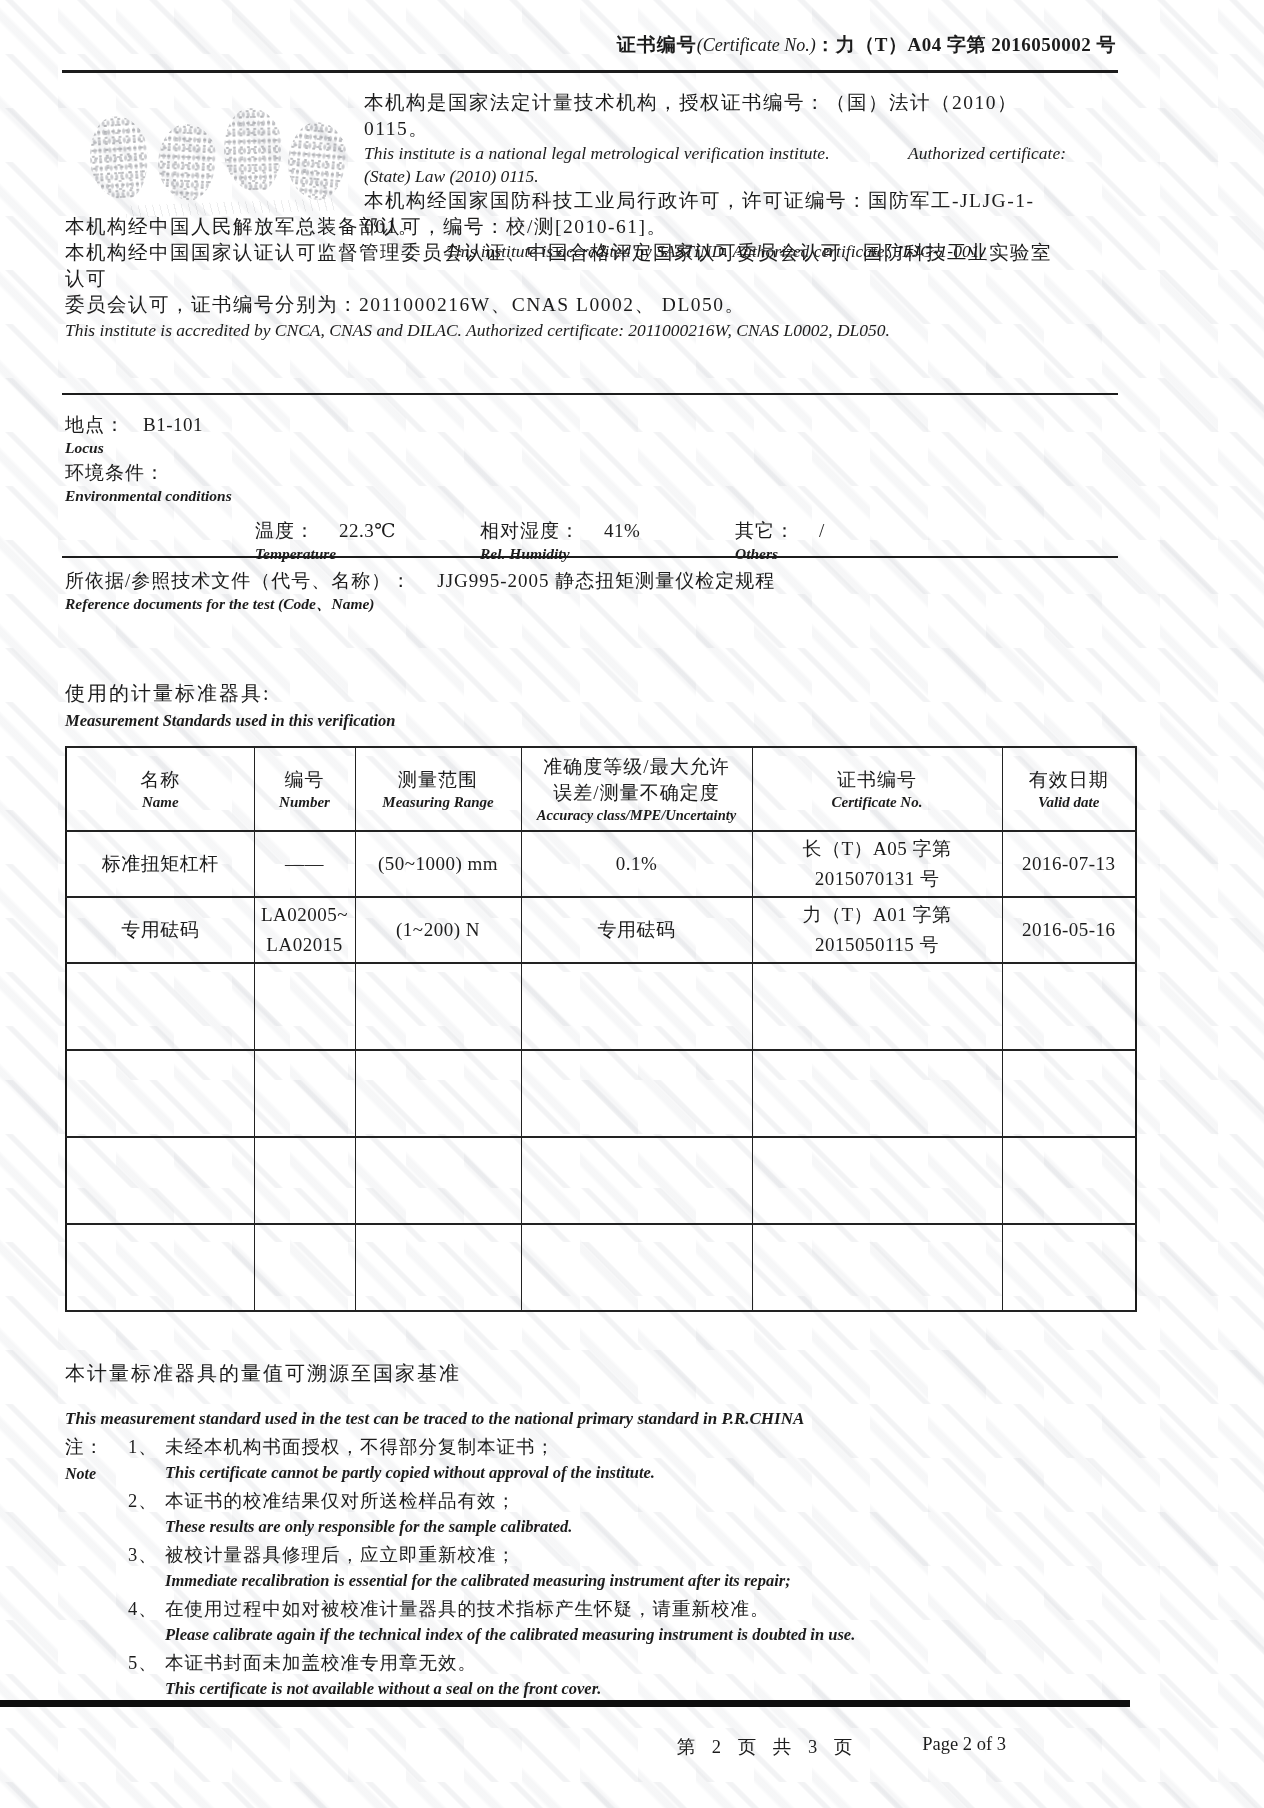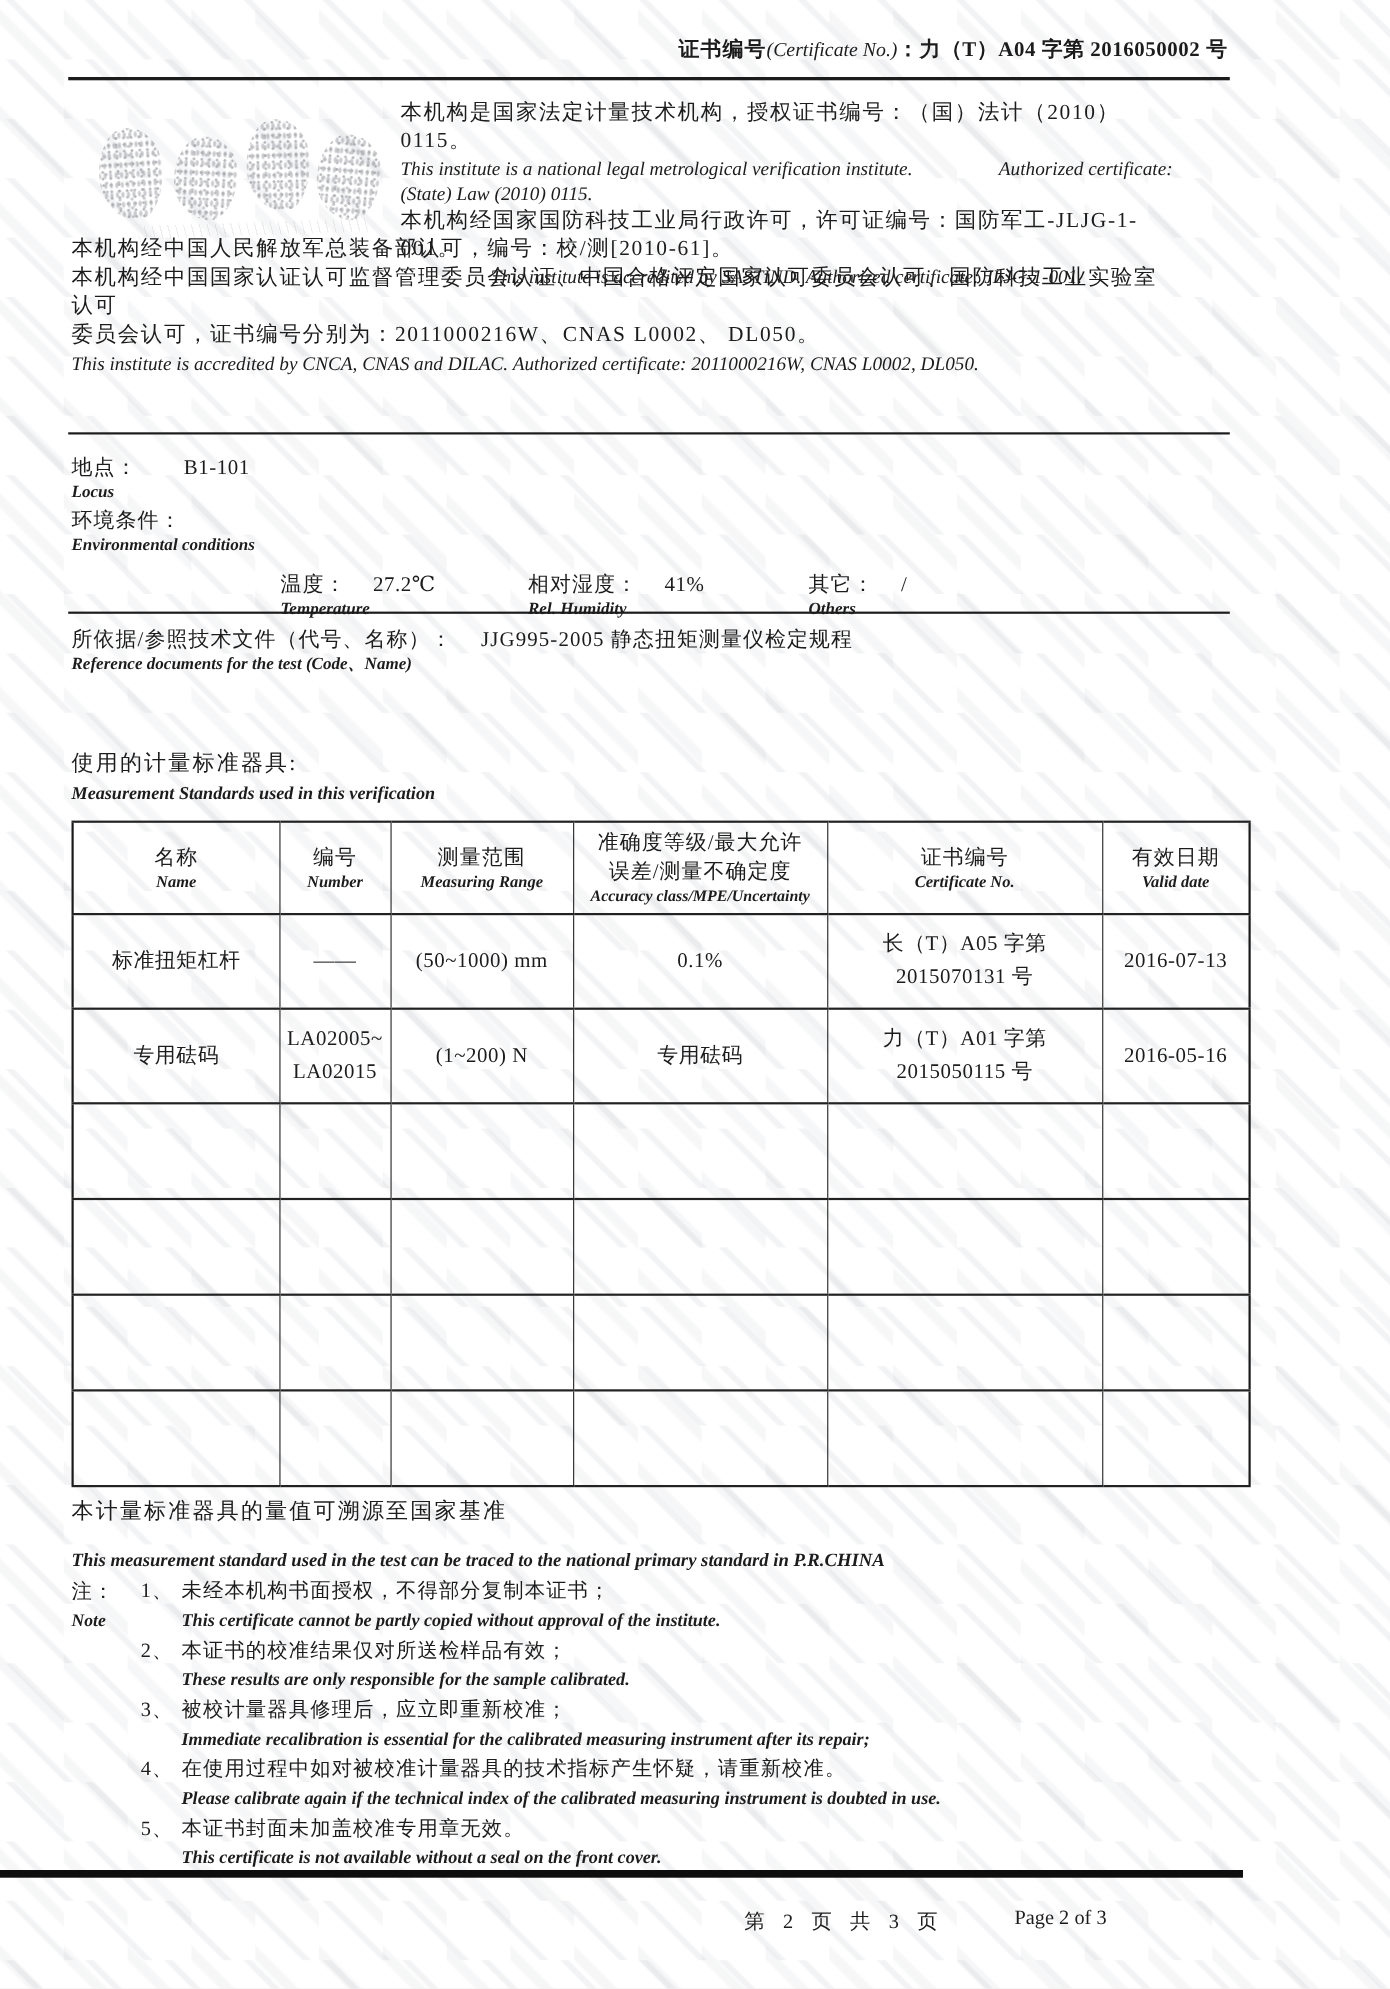--- a/index.html
+++ b/index.html
@@ -58,21 +58,21 @@
   .intro .center2{text-align:center;}
 
   
   .accred{left:65px;top:214px;width:990px;}
   .accred .l-zh{font-size:19.5px;letter-spacing:1.5px;line-height:26px;}
   .accred .l-en{font-size:17.5px;line-height:25px;font-style:italic;}
 
   
   .env{left:65px;top:412px;width:990px;}
   .loc-line{font-size:19px;}
-  .loc-line .v{margin-left:42px;letter-spacing:0.5px;}
+  .loc-line .v{margin-left:18px;letter-spacing:0.5px;}
   .small-en{font-size:15.5px;font-style:italic;font-weight:bold;line-height:20px;}
   .env-vals{position:relative;height:26px;margin-top:12px;font-size:19px;}
   .env-ens{position:relative;height:22px;}
   .pos-a{position:absolute;left:190px;}
   .pos-b{position:absolute;left:415px;}
   .pos-c{position:absolute;left:670px;}
   .env-vals .v{margin-left:24px;letter-spacing:0.5px;}
 
   
   .reference{left:65px;top:568px;width:1000px;}
@@ -92,21 +92,21 @@
     border:1px solid #222;border-top-width:2px;border-bottom-width:2px;
     text-align:center;vertical-align:middle;padding:2px 4px;
     font-weight:normal;white-space:pre-line;overflow:hidden;
   }
   table.std{border:2px solid #1a1a1a;padding-left:39px;}
   .th-zh{font-size:19px;letter-spacing:1px;line-height:26px;}
   .th-en{font-size:15px;font-style:italic;font-weight:bold;line-height:19px;}
   .th-en.tight{font-size:14.5px;}
   table.std td{font-size:19px;letter-spacing:0.5px;line-height:30px;}
   tr.hdr{height:84px;}
-  tr.r-data{height:86px;}
+  tr.r-data{height:66px;}
   tr.r-empty{height:87px;}
 
   
   .trace{left:65px;top:1360px;width:1050px;}
   .trace .t-zh{font-size:20px;letter-spacing:2px;}
   .trace .t-en{font-size:17px;font-style:italic;font-weight:bold;margin-top:22px;}
 
   
   .notes{left:65px;top:1434px;width:1010px;}
   .notes-label{position:absolute;left:0;top:0;}
@@ -164,21 +164,21 @@
   <div class="abs env">
     <div class="loc-line">
       <span class="zh">地点：</span><span class="v">B1-101</span>
     </div>
     <div class="small-en">Locus</div>
     <div class="loc-line" style="margin-top:2px;">
       <span class="zh">环境条件：</span>
     </div>
     <div class="small-en">Environmental conditions</div>
     <div class="env-vals">
-      <span class="pos-a"><span class="zh">温度：</span><span class="v">27.2℃</span></span>
+      <span class="pos-a"><span class="zh">温度：</span><span class="v">22.3℃</span></span>
       <span class="pos-b"><span class="zh">相对湿度：</span><span class="v">41%</span></span>
       <span class="pos-c"><span class="zh">其它：</span><span class="v">/</span></span>
     </div>
     <div class="env-ens">
       <span class="pos-a small-en">Temperature</span>
       <span class="pos-b small-en">Rel. Humidity</span>
       <span class="pos-c small-en">Others</span>
     </div>
   </div>
 

